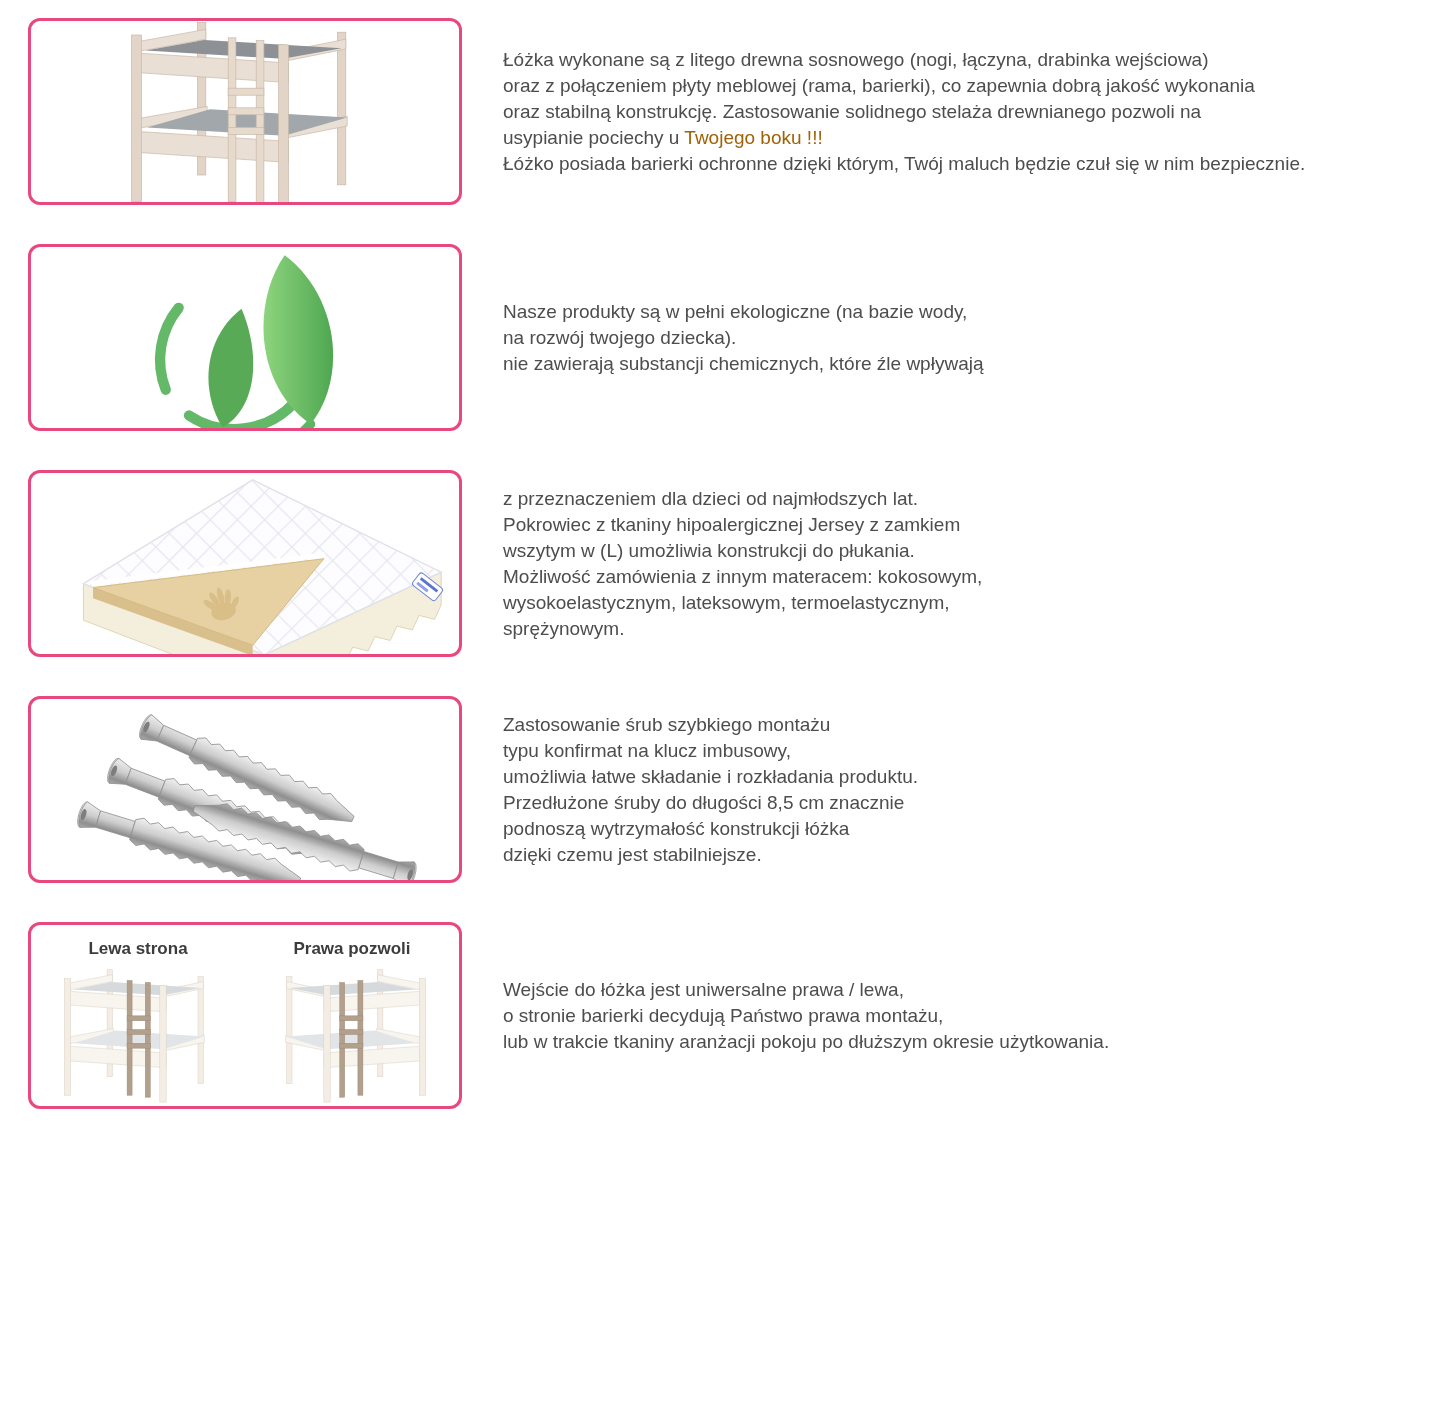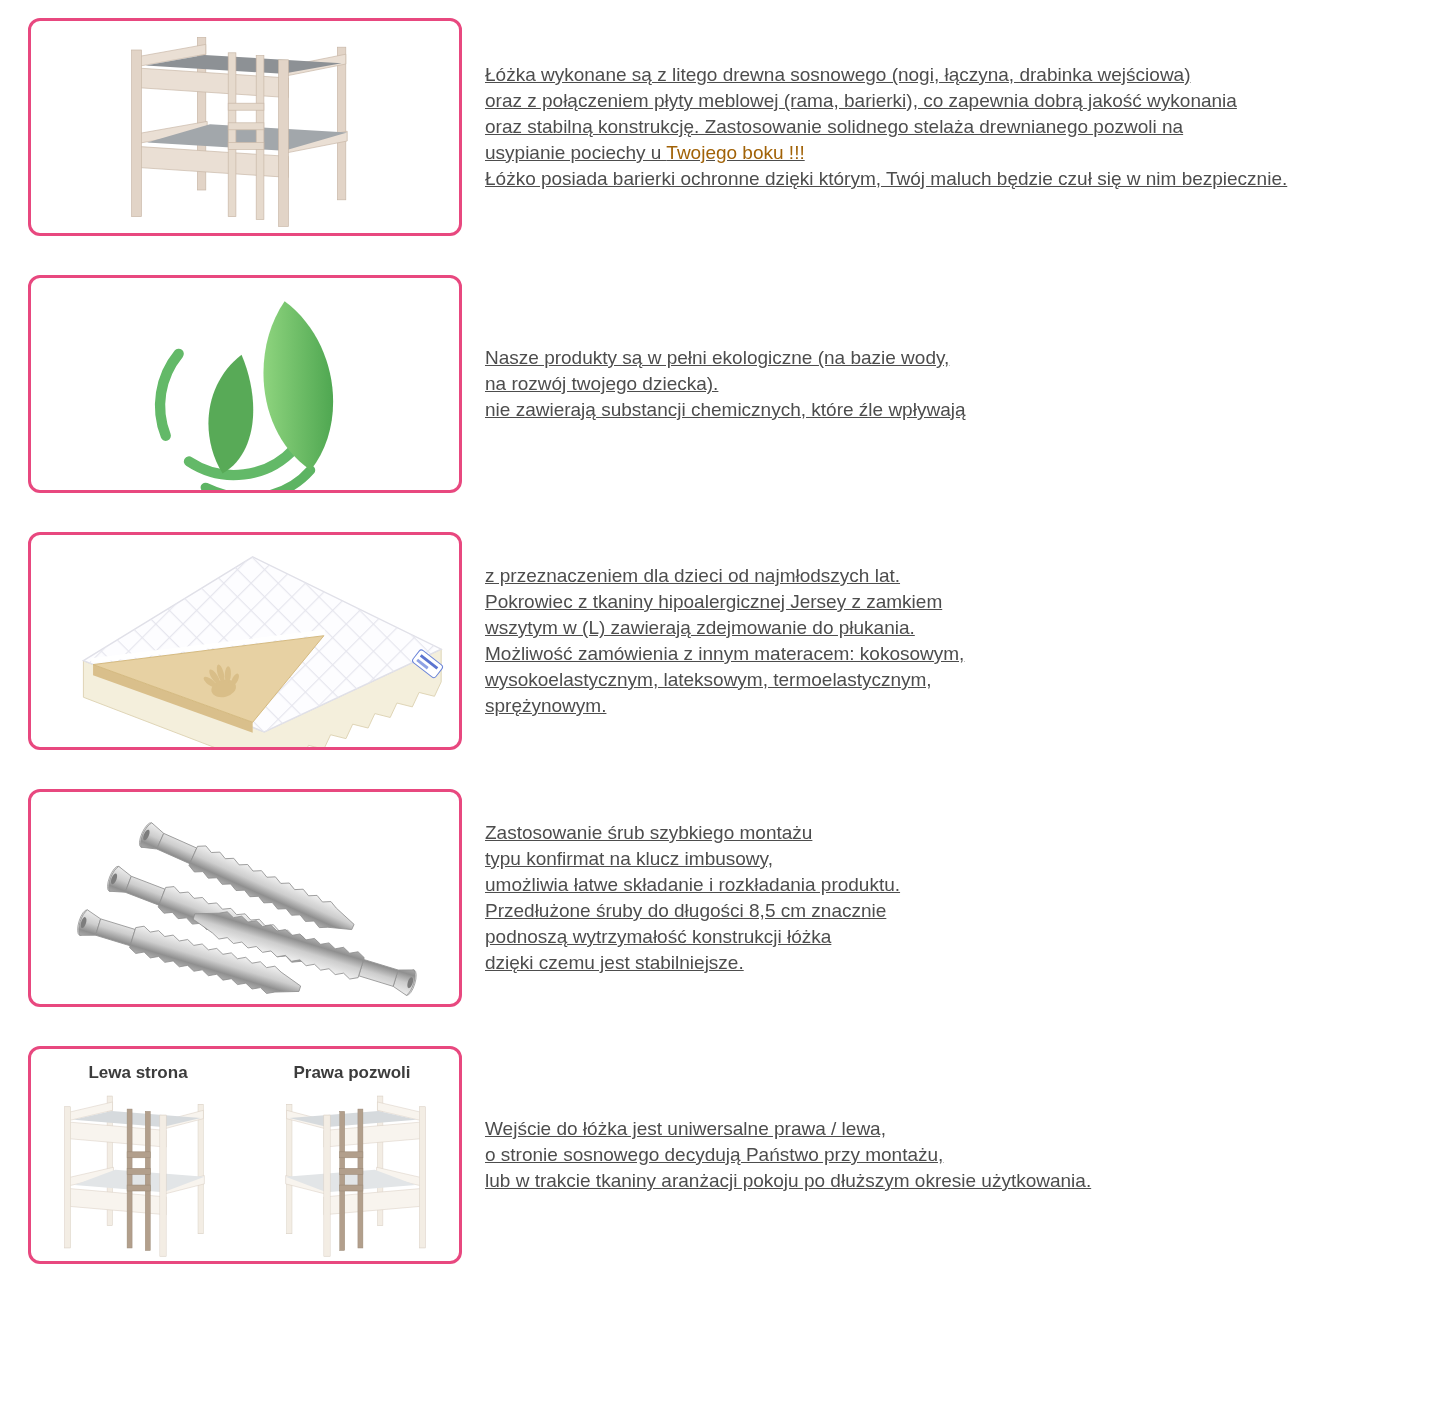--- a/index.html
+++ b/index.html
@@ -5,26 +5,26 @@
   * { box-sizing: border-box; }
   html,body { margin:0; padding:0; background:#ffffff; }
   body {
     width:1440px; min-height:1417px;
     font-family:"Liberation Sans","DejaVu Sans",sans-serif;
     color:#4d4d4d;
   }
   .page { width:1440px; padding-top:18px; }
   .row { display:flex; align-items:center; margin:0 0 39px 28px; }
   .imgbox {
-    width:434px; height:218px; flex-shrink:0;
+    width:434px; height:187px; flex-shrink:0;
     border:3px solid #e8487f; border-radius:12px;
     background:#ffffff; overflow:hidden;
     display:flex; align-items:center; justify-content:center;
   }
-  .text { margin-left:23px; font-size:19px; line-height:26px; color:#4d4d4d; max-width:900px;text-decoration:underline; }
+  .text { margin-left:41px; font-size:19px; line-height:26px; color:#4d4d4d; max-width:900px; }
   .tline { white-space:nowrap; }
   .red { color:#a16207; }
 
   
   .variants { display:flex; width:100%; height:100%; padding-top:8px; }
   .variant-col { width:50%; display:flex; flex-direction:column; align-items:center; }
   .variant-label { font-weight:bold; font-size:17px; color:#3c3c3c; margin:6px 0 0 0; }
 
   
   .bed-main {
@@ -157,21 +157,21 @@
         <g transform="translate(398,132) rotate(38)">
           <rect x="0" y="-8" width="30" height="16" rx="3" fill="#ffffff" stroke="#6b84d8"></rect>
           <rect x="4" y="-4" width="22" height="3" fill="#5b74d0"></rect>
           <rect x="4" y="2" width="14" height="3" fill="#8fa2e4"></rect>
         </g>
       </svg>
     </div>
     <div class="text">
       <div class="tline">z przeznaczeniem dla dzieci od najmłodszych lat.</div>
       <div class="tline">Pokrowiec z tkaniny hipoalergicznej Jersey z zamkiem</div>
-      <div class="tline">wszytym w (L) zawierają zdejmowanie do płukania.</div>
+      <div class="tline">wszytym w (L) umożliwia konstrukcji do płukania.</div>
       <div class="tline">Możliwość zamówienia z innym materacem: kokosowym,</div>
       <div class="tline">wysokoelastycznym, lateksowym, termoelastycznym,</div>
       <div class="tline">sprężynowym.</div>
     </div>
   </div>
 
   <div class="row">
     <div class="imgbox">
       <svg width="418" height="224" viewBox="0 0 440 235">
         <use href="#screw" transform="translate(118,52) rotate(24)"></use>
@@ -204,18 +204,18 @@
           <svg class="bed-variant" width="200" height="178" viewBox="0 0 440 300" preserveAspectRatio="none">
             <g transform="translate(440,0) scale(-1,1)">
                 <use href="#bunkbed"></use>
               </g>
           </svg>
         </div>
       </div>
     </div>
     <div class="text">
       <div class="tline">Wejście do łóżka jest uniwersalne prawa / lewa,</div>
-      <div class="tline">o stronie sosnowego decydują Państwo przy montażu,</div>
+      <div class="tline">o stronie barierki decydują Państwo prawa montażu,</div>
       <div class="tline">lub w trakcie tkaniny aranżacji pokoju po dłuższym okresie użytkowania.</div>
     </div>
   </div>
 
 </div>
 
 </body></html>

